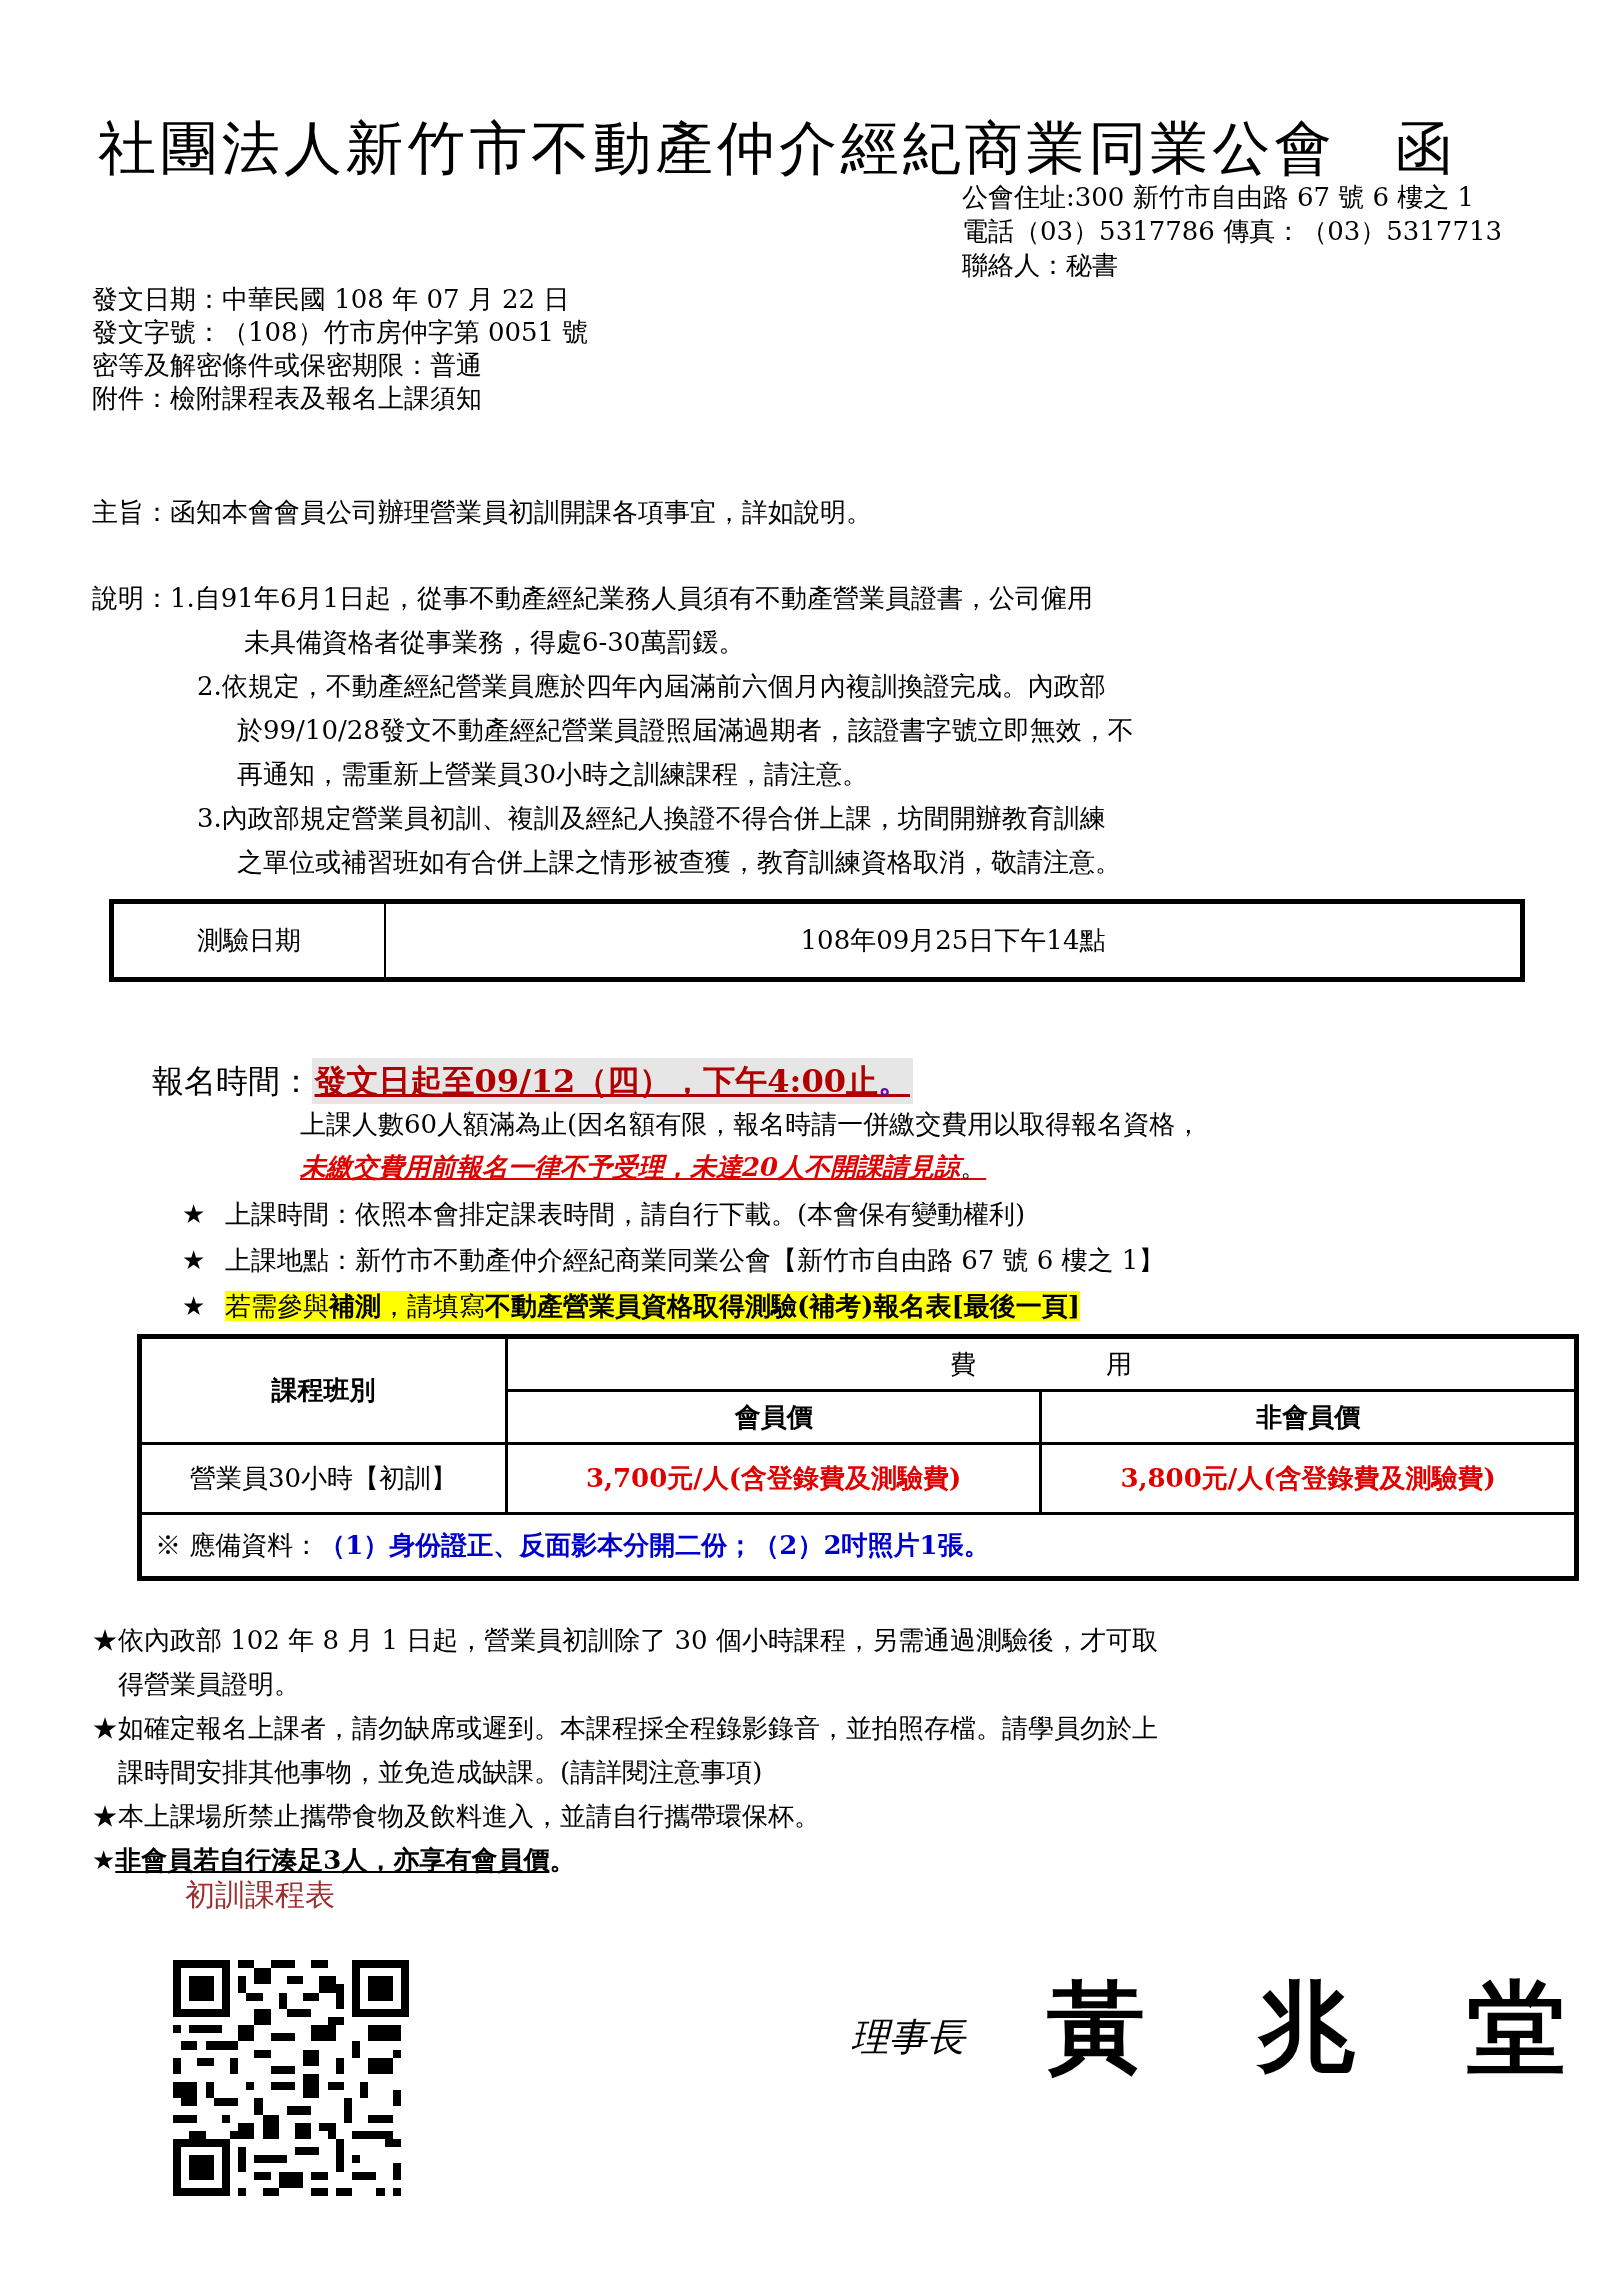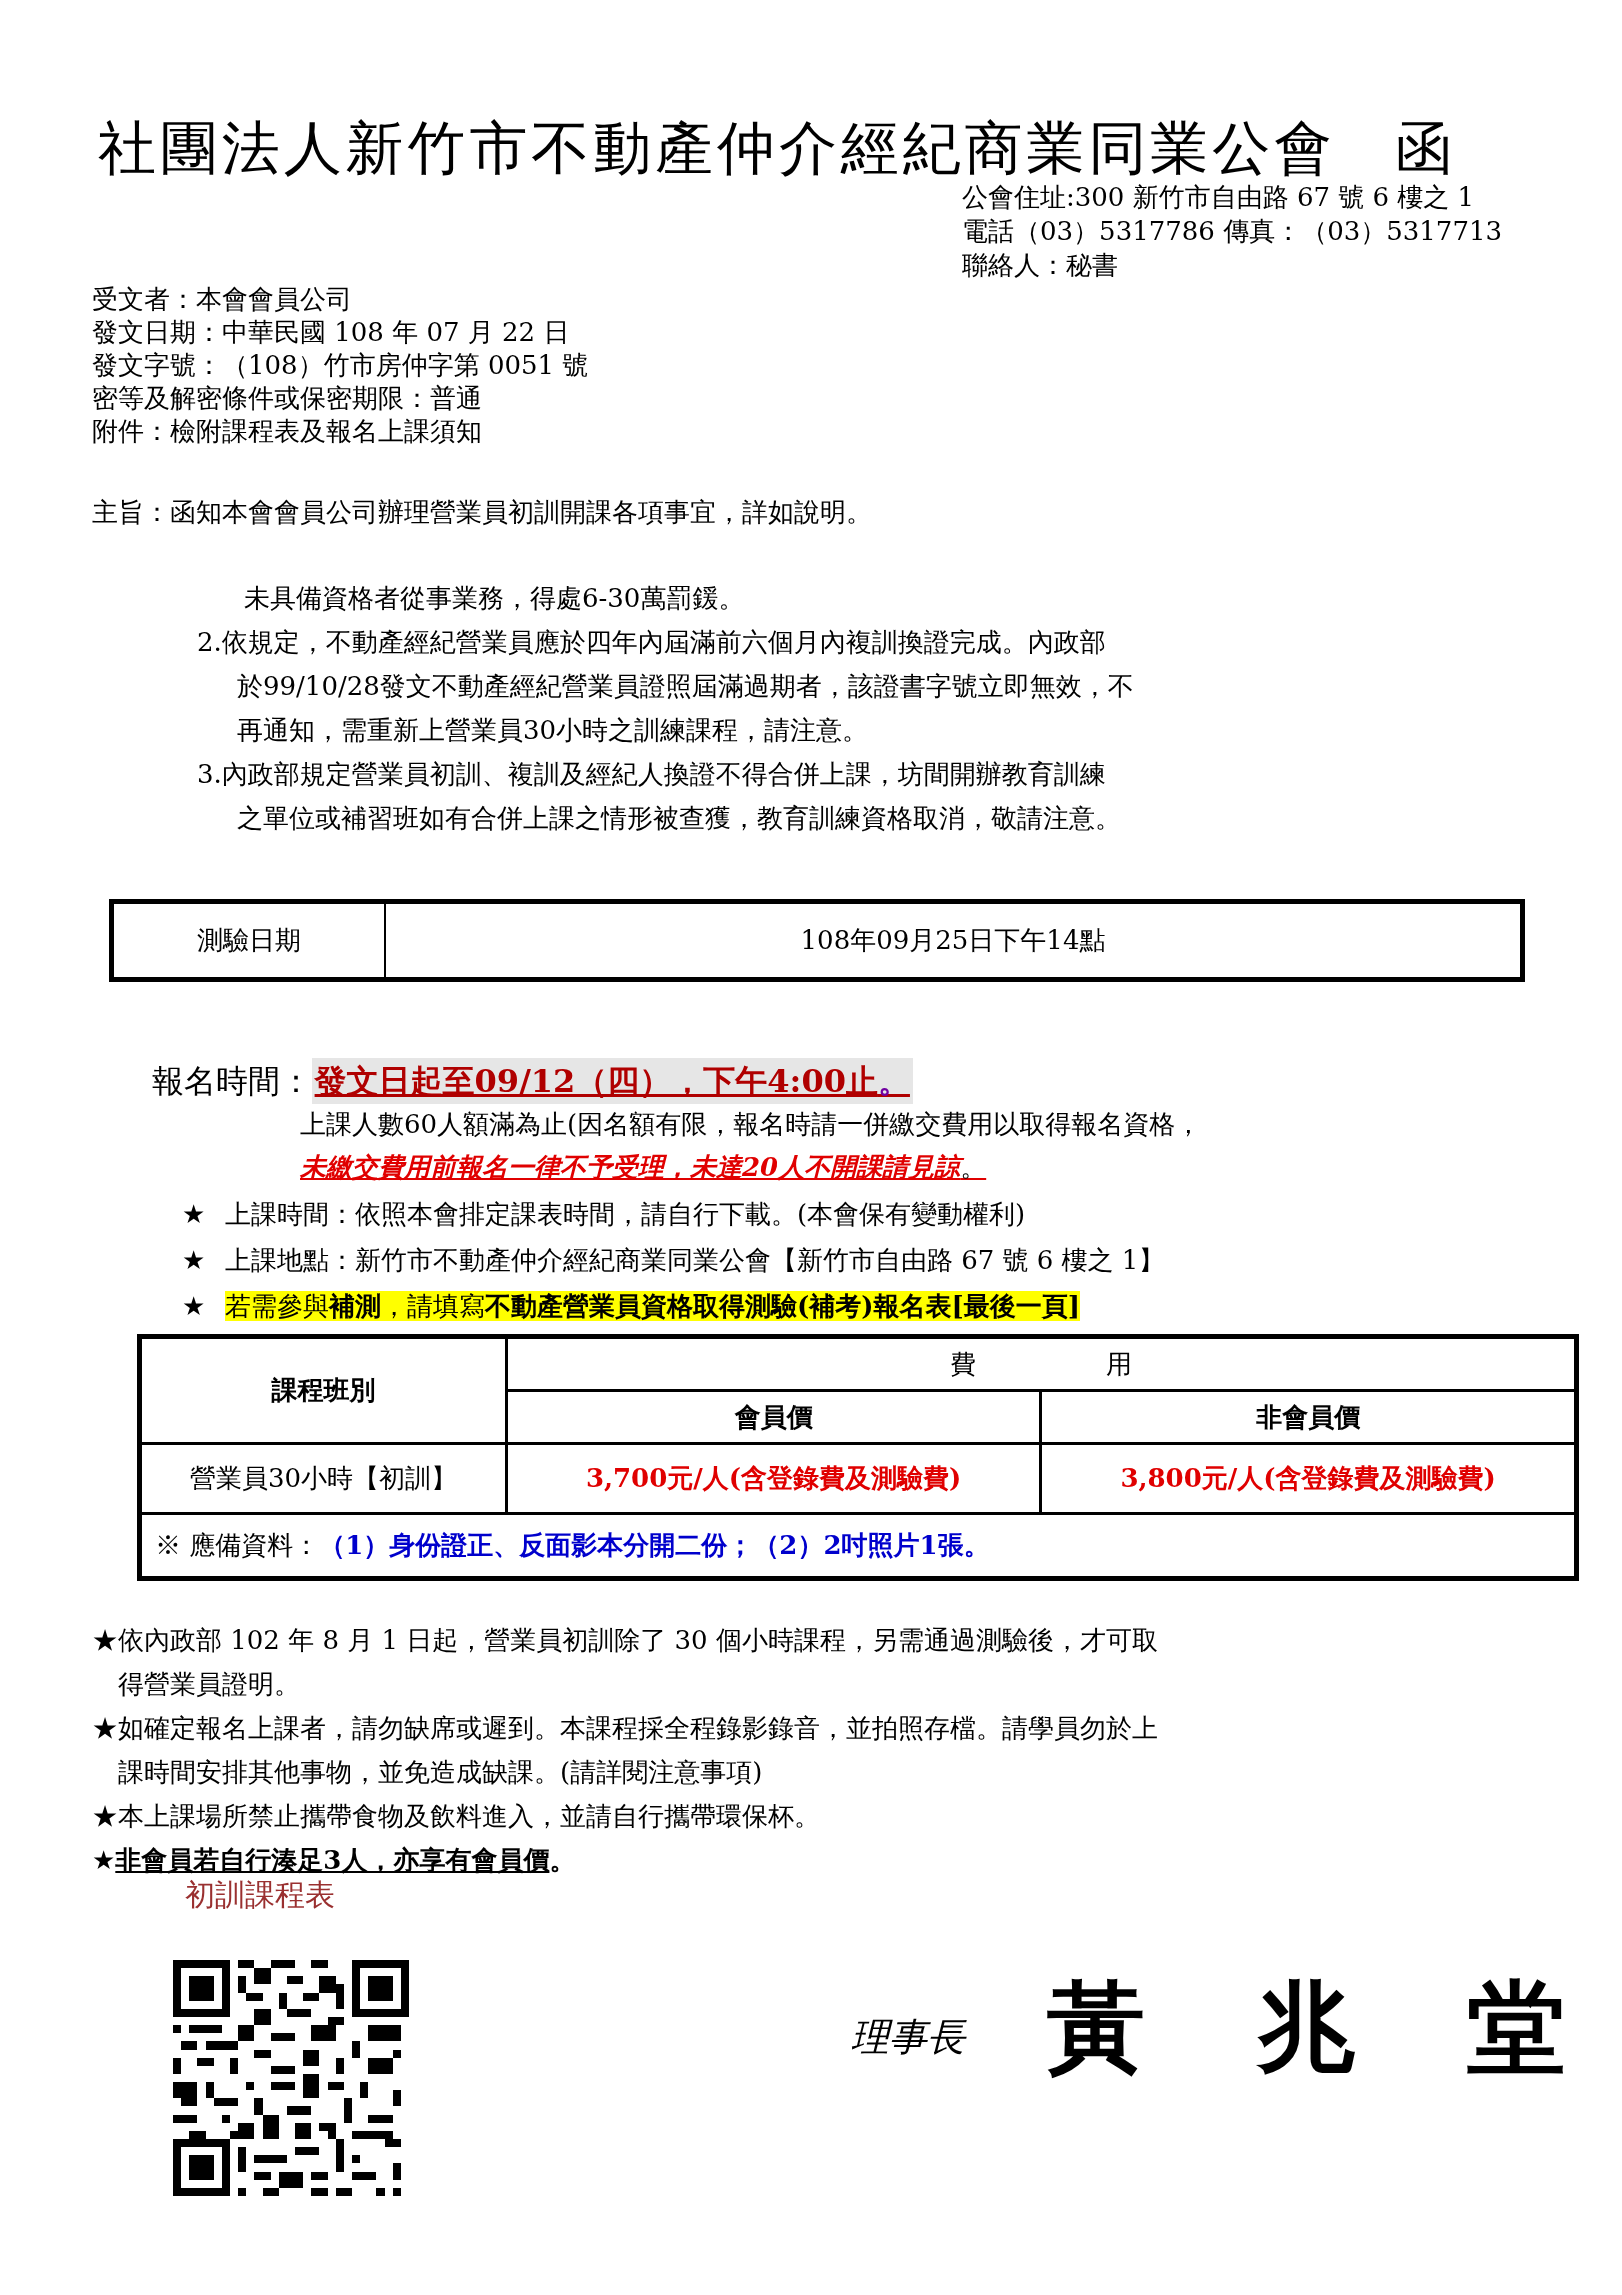--- a/index.html
+++ b/index.html
@@ -61,30 +61,30 @@
   <span>社團法人新竹市不動產仲介經紀商業同業公會</span><span class="func">函</span>
 </div>
 
 <div class="abs contact">
   <div>公會住址:300 新竹市自由路 67 號 6 樓之 1</div>
   <div>電話（03）5317786 傳真：（03）5317713</div>
   <div>聯絡人：秘書</div>
 </div>
 
 <div class="abs meta">
-  <div>受文者：本會會員公司</div>
   <div>發文日期：中華民國 108 年 07 月 22 日</div>
   <div>發文字號：（108）竹市房仲字第 0051 號</div>
   <div>密等及解密條件或保密期限：普通</div>
   <div>附件：檢附課程表及報名上課須知</div>
 </div>
 
 <div class="abs subject">主旨：函知本會會員公司辦理營業員初訓開課各項事宜，詳如說明。</div>
 
 <div class="abs explain">
+  <div><span>說明：</span><span>1.自91年6月1日起，從事不動產經紀業務人員須有不動產營業員證書，公司僱用</span></div>
   <div class="ind1">未具備資格者從事業務，得處6-30萬罰鍰。</div>
   <div class="ind2">2.依規定，不動產經紀營業員應於四年內屆滿前六個月內複訓換證完成。內政部</div>
   <div class="ind2b">於99/10/28發文不動產經紀營業員證照屆滿過期者，該證書字號立即無效，不</div>
   <div class="ind2b">再通知，需重新上營業員30小時之訓練課程，請注意。</div>
   <div class="ind2">3.內政部規定營業員初訓、複訓及經紀人換證不得合併上課，坊間開辦教育訓練</div>
   <div class="ind2b">之單位或補習班如有合併上課之情形被查獲，教育訓練資格取消，敬請注意。</div>
 </div>
 
 <table class="abs t1">
   <tbody>

